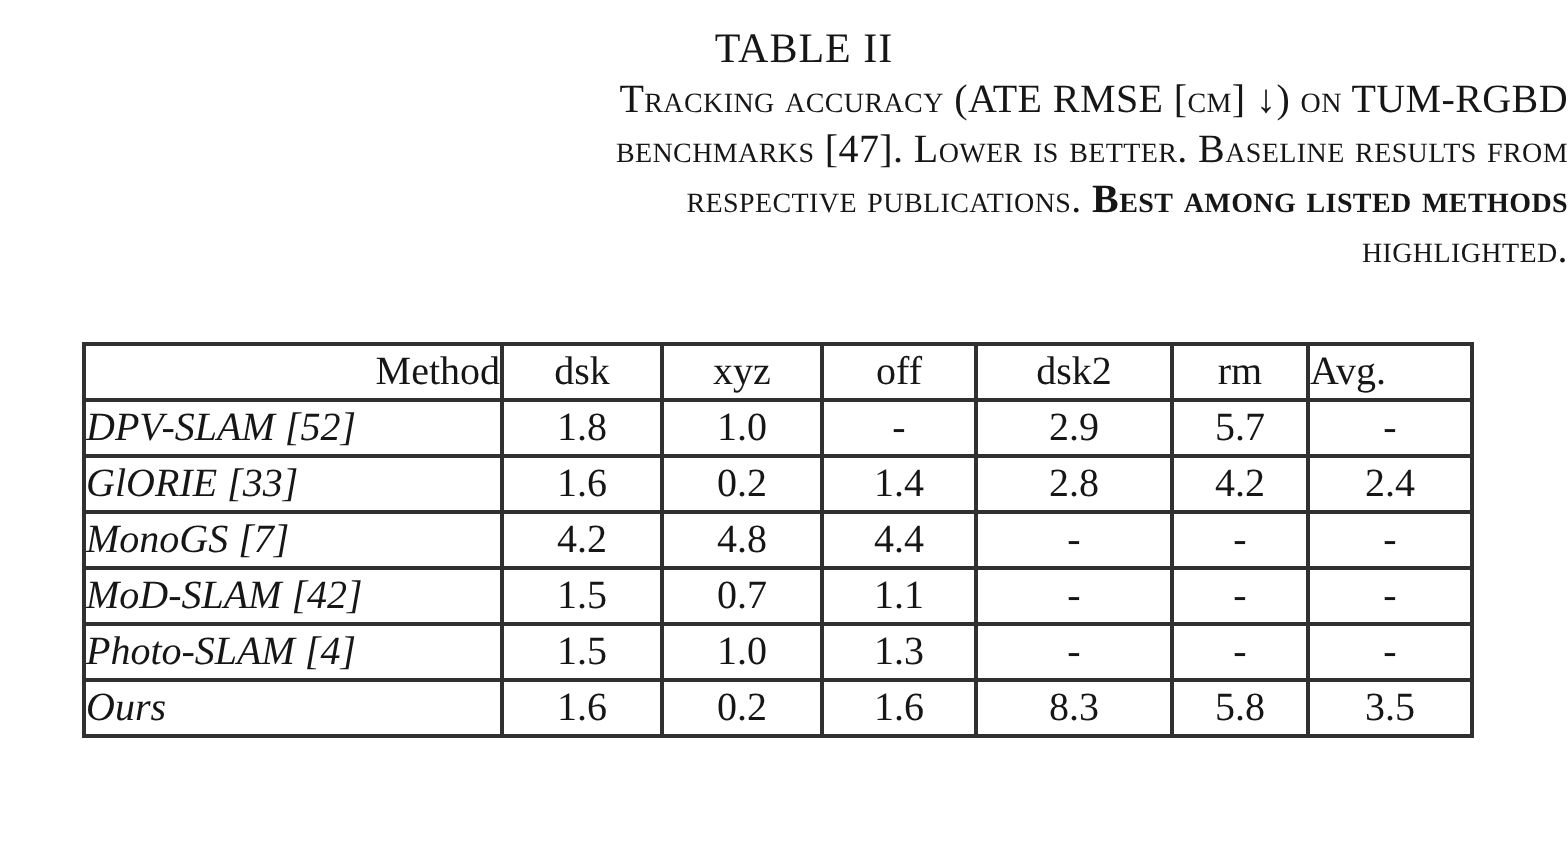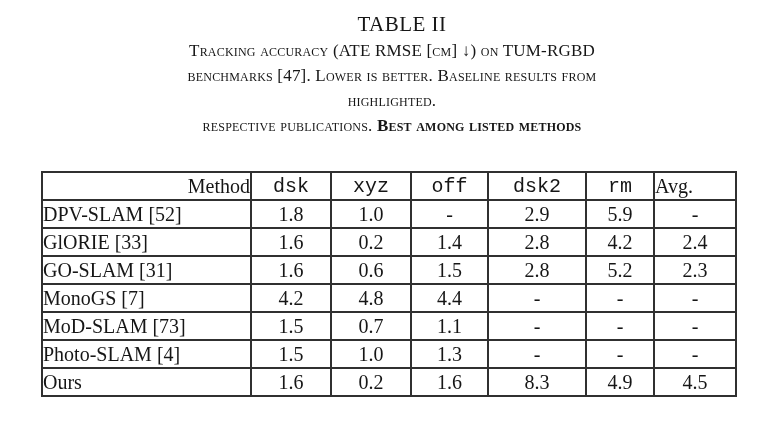--- a/index.html
+++ b/index.html
@@ -20,23 +20,23 @@
   .title {
     margin-top: 11px;
     text-align: center;
     font-size: 21px;
     line-height: 26px;
     letter-spacing: 0.5px;
     margin-left: 20px;
   }
   .caption {
     margin-top: 1px;
-    text-align: center;
+    text-align: right;
     font-variant: small-caps;
-    font-size: 17px;
+    font-size: 20px;
     line-height: 25px;
     letter-spacing: 0.2px;
   }
   .cap-line { white-space: nowrap; }
   .run-bold { font-weight: bold; }
   table.results {
     border-collapse: collapse;
     table-layout: fixed;
     width: 694px;
     margin: 33px 0 0 41px;
@@ -51,51 +51,52 @@
     font-weight: normal;
     overflow: hidden;
     white-space: nowrap;
   }
   th.method-header {
     text-align: right;
     padding-left: 9px;
     font-weight: bold;
   }
   th.mono {
-    font-family: Liberation Mono, monospace;
+    font-family: Liberation Serif, serif;
     font-size: 18px;
     text-align: center;
     font-weight: normal;
   }
   th.serif-bold {
     text-align: left;
     font-weight: bold;
   }
   td.method-cell {
     text-align: left;
     padding-left: 9px;
+    font-style: italic;
   }
   td.value-cell {
     text-align: center;
     margin-top: 32px;
   }
   .bold { font-weight: bold; }
 </style>
 </head>
 <body>
 
 <div class="page">
 
   <div class="title">TABLE II</div>
 
   <div class="caption">
     <div class="cap-line"><span>Tracking accuracy (ATE RMSE [cm] ↓) on TUM-RGBD</span></div>
     <div class="cap-line"><span>benchmarks [47]. Lower is better. Baseline results from</span></div>
+    <div class="cap-line"><span>respective publications. </span><span class="run-bold">Best among listed methods</span></div>
     <div class="cap-line"><span>highlighted.</span></div>
-    <div class="cap-line"><span>respective publications. </span><span class="run-bold">Best among listed methods</span></div>
   </div>
 
   <table class="results">
     <colgroup>
       <col style="width:209px">
       <col style="width:80px">
       <col style="width:80px">
       <col style="width:77px">
       <col style="width:98px">
       <col style="width:68px">
@@ -112,52 +113,43 @@
         <th class="serif-bold">Avg.</th>
       </tr>
     </thead>
     <tbody>
         <tr>
           <td class="method-cell">DPV-SLAM [52]</td>
           <td class="value-cell">1.8</td>
           <td class="value-cell">1.0</td>
           <td class="value-cell">-</td>
           <td class="value-cell">2.9</td>
-          <td class="value-cell">5.9</td>
+          <td class="value-cell">5.7</td>
           <td class="value-cell">-</td>
         </tr>
         <tr>
           <td class="method-cell">GlORIE [33]</td>
           <td class="value-cell">1.6</td>
           <td class="value-cell bold">0.2</td>
           <td class="value-cell">1.4</td>
           <td class="value-cell bold">2.8</td>
           <td class="value-cell bold">4.2</td>
           <td class="value-cell bold">2.4</td>
         </tr>
         <tr>
-          <td class="method-cell">GO-SLAM [31]</td>
-          <td class="value-cell">1.6</td>
-          <td class="value-cell">0.6</td>
-          <td class="value-cell">1.5</td>
-          <td class="value-cell bold">2.8</td>
-          <td class="value-cell">5.2</td>
-          <td class="value-cell">2.3</td>
-        </tr>
-        <tr>
           <td class="method-cell">MonoGS [7]</td>
           <td class="value-cell">4.2</td>
           <td class="value-cell">4.8</td>
           <td class="value-cell">4.4</td>
           <td class="value-cell">-</td>
           <td class="value-cell">-</td>
           <td class="value-cell">-</td>
         </tr>
         <tr>
-          <td class="method-cell">MoD-SLAM [73]</td>
+          <td class="method-cell">MoD-SLAM [42]</td>
           <td class="value-cell bold">1.5</td>
           <td class="value-cell">0.7</td>
           <td class="value-cell bold">1.1</td>
           <td class="value-cell">-</td>
           <td class="value-cell">-</td>
           <td class="value-cell">-</td>
         </tr>
         <tr>
           <td class="method-cell">Photo-SLAM [4]</td>
           <td class="value-cell bold">1.5</td>
@@ -166,19 +158,19 @@
           <td class="value-cell">-</td>
           <td class="value-cell">-</td>
           <td class="value-cell">-</td>
         </tr>
         <tr>
           <td class="method-cell bold">Ours</td>
           <td class="value-cell">1.6</td>
           <td class="value-cell bold">0.2</td>
           <td class="value-cell">1.6</td>
           <td class="value-cell">8.3</td>
-          <td class="value-cell">4.9</td>
-          <td class="value-cell">4.5</td>
+          <td class="value-cell">5.8</td>
+          <td class="value-cell">3.5</td>
         </tr>
       </tbody>
   </table>
 
 </div>
 
 </body></html>

